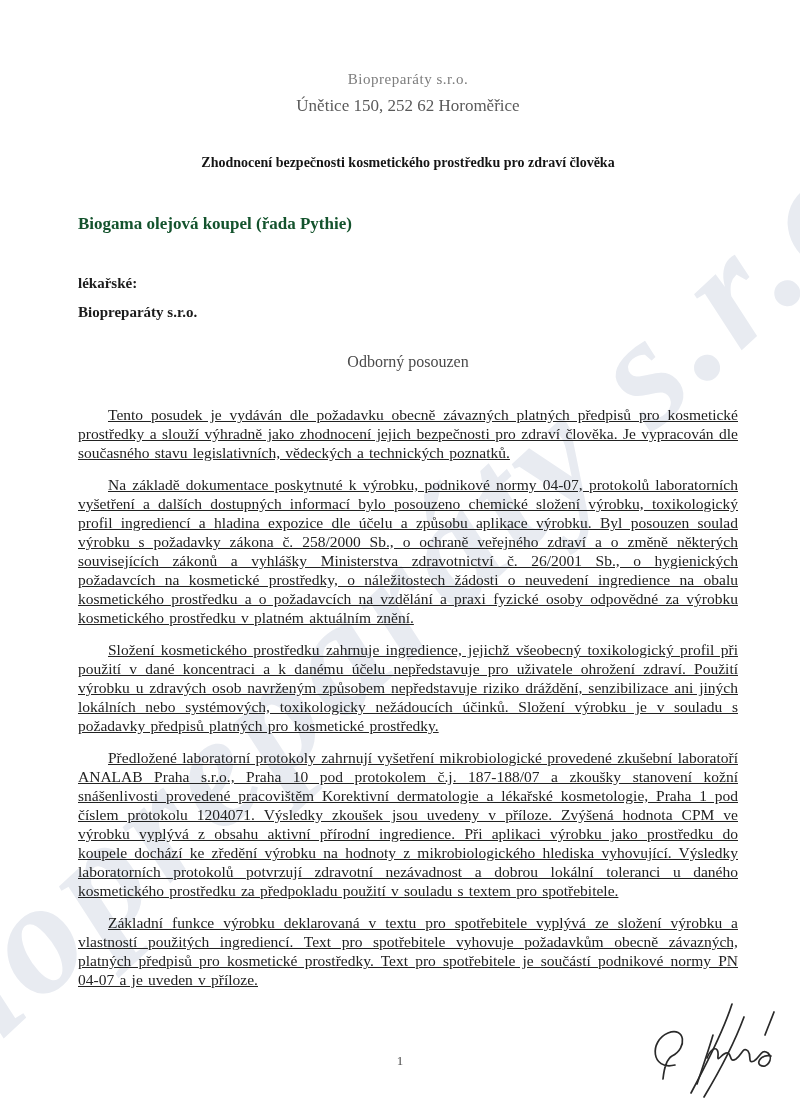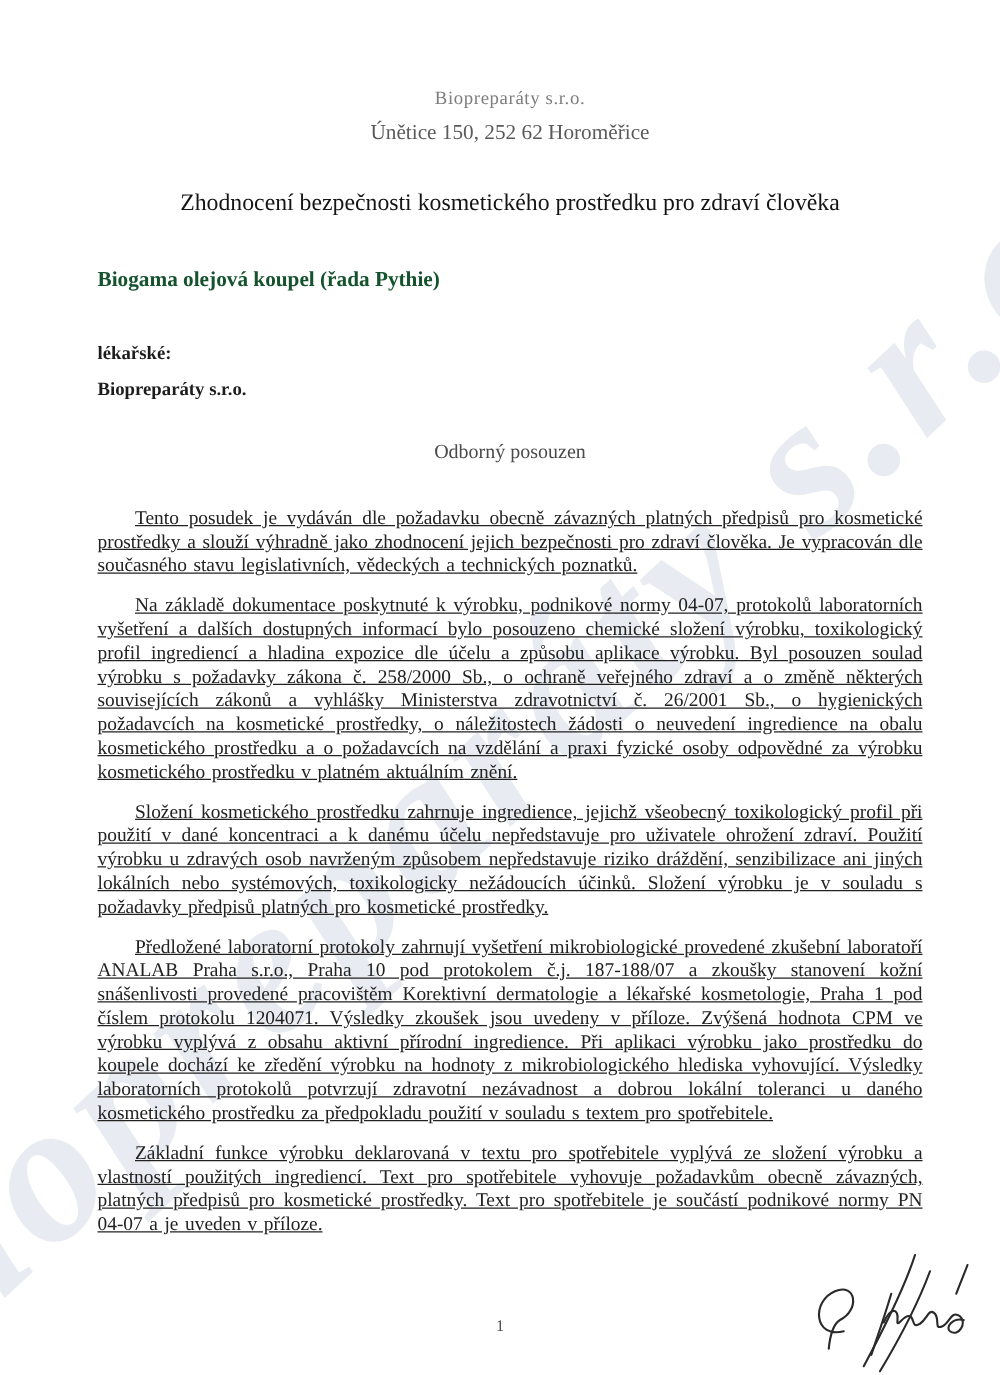--- a/index.html
+++ b/index.html
@@ -38,22 +38,22 @@
     color:#7d7d7d;
     letter-spacing:0.5px;
   }
   .letterhead .address{
     margin-top:8px;
     font-size:17px;line-height:20px;
     color:#5a5a5a;
   }
   .doc-title{
     margin:36px 0 0 0;
-    font-size:19px;line-height:21px;
-    font-weight:normal;
+    font-size:14px;line-height:21px;
+    font-weight:bold;
     text-align:center;
     color:#151515;
   }
   .product-name{
     margin:40px 0 0 0;
     font-size:17px;line-height:21px;
     font-weight:bold;
     text-align:left;
     color:#14532d;
   }

